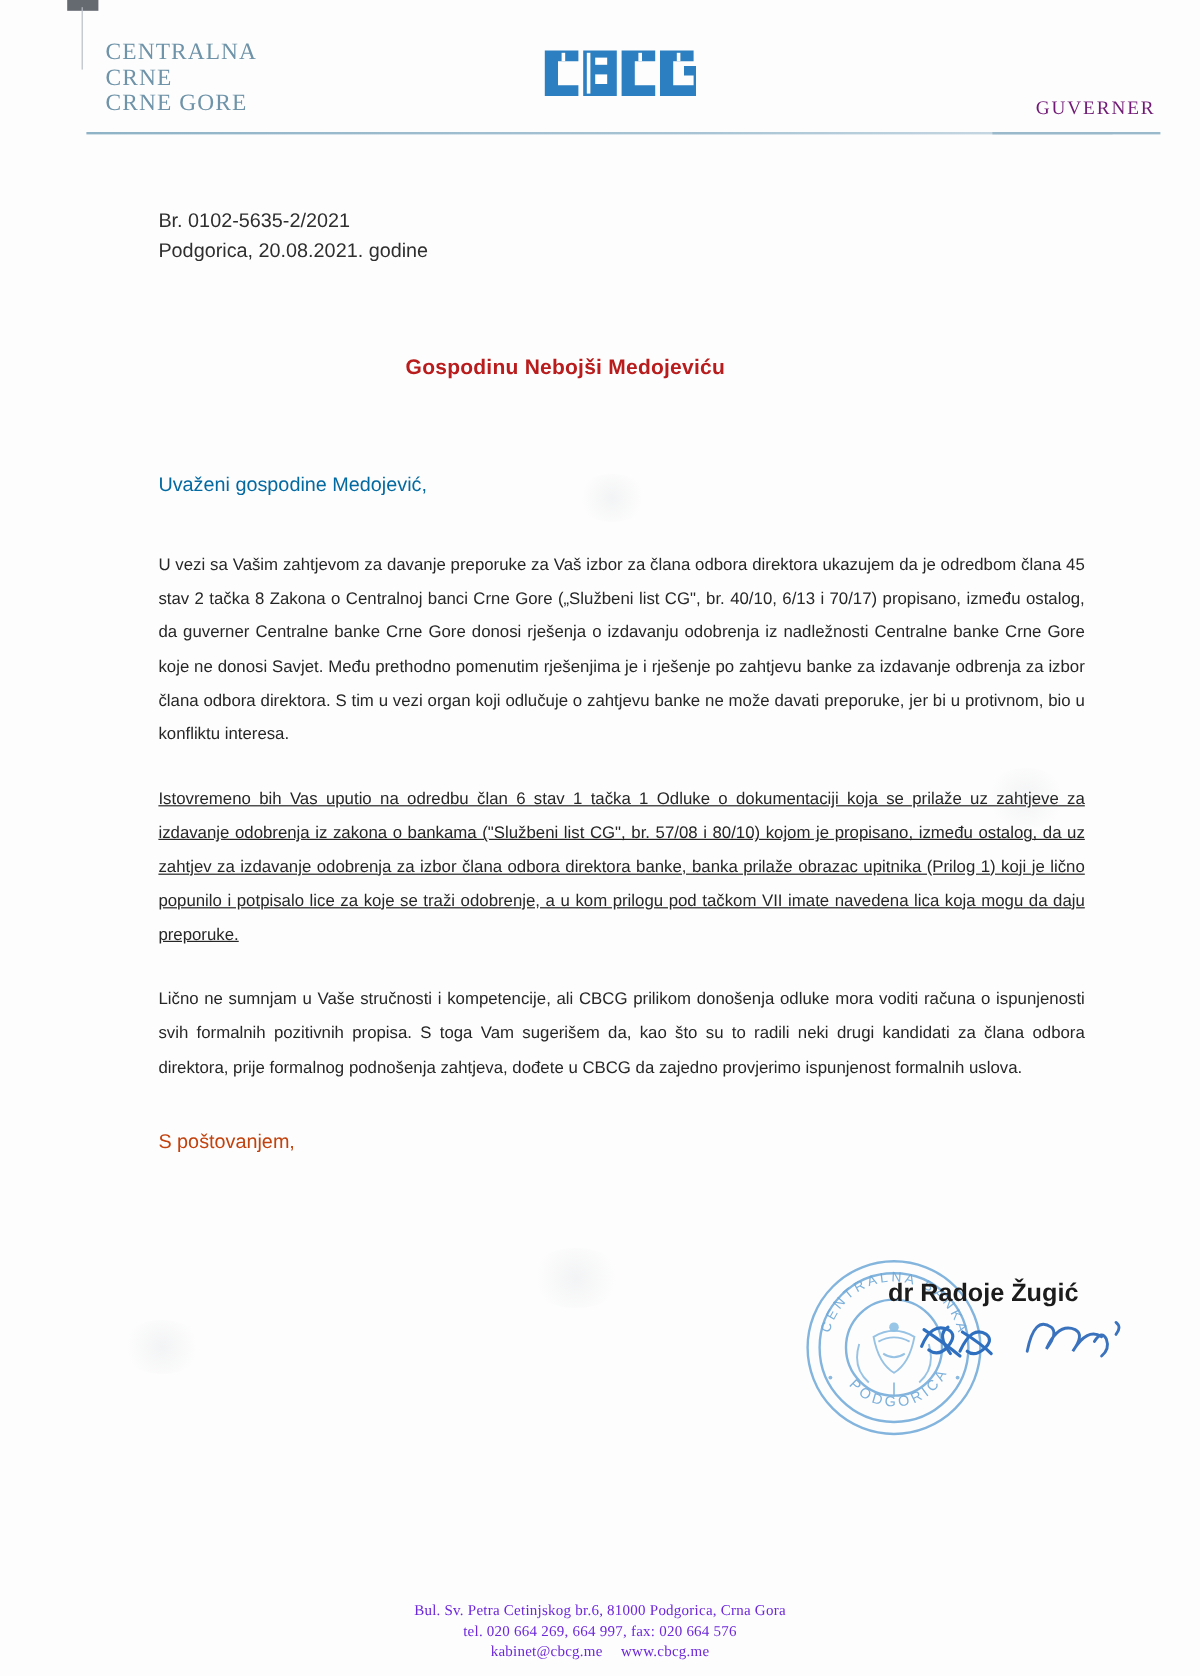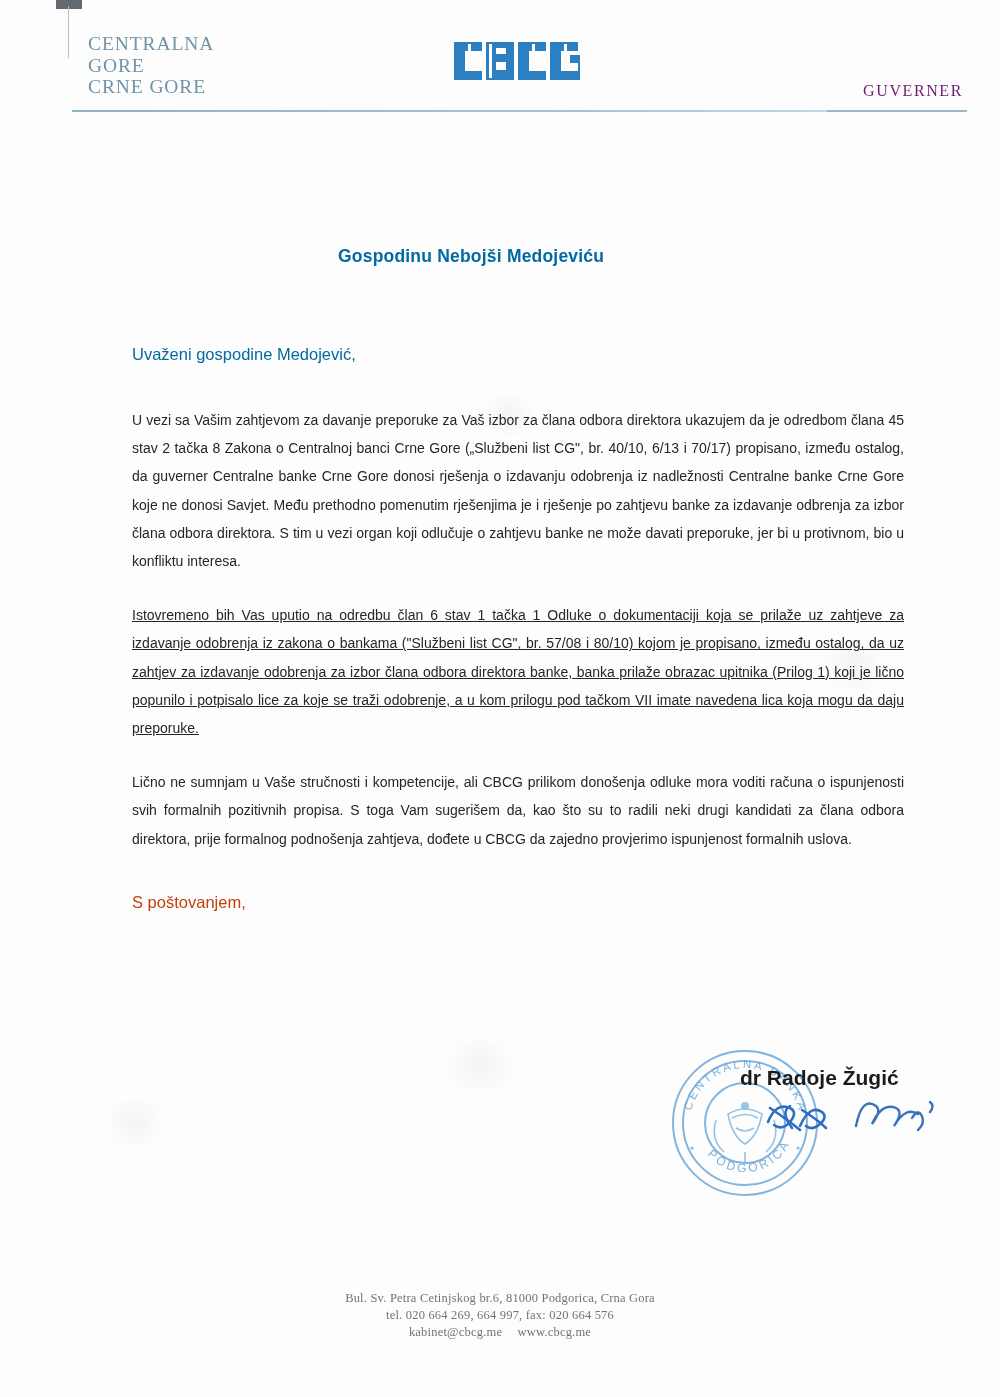--- a/index.html
+++ b/index.html
@@ -100,21 +100,21 @@
     line-height: 25px;
     color: #2e2e2e;
   }
   .refblock div { white-space: nowrap; }
 
   .addressee {
     margin-top: 74px;
     margin-left: 206px;
     font-size: 17.5px;
     font-weight: bold;
-    color: #0369a1;
+    color: #b91c1c;
     letter-spacing: .2px;
   }
 
   .salutation {
     margin-top: 78px;
     font-size: 16.5px;
     color: #0369a1;
   }
 
   .para {
@@ -165,26 +165,26 @@
     position: absolute;
     left: 100px; top: 36px;
     width: 220px; height: 80px;
     z-index: 3;
   }
 
   
   .footer {
     position: absolute;
     left: 0; right: 0;
-    top: 1290px;
+    top: 1334px;
     text-align: center;
     font-family: "Liberation Serif", serif;
     font-size: 12.5px;
     line-height: 17px;
-    color: #737373;
+    color: #6d28d9;
     letter-spacing: .2px;
   }
   .footer div { white-space: nowrap; }
   .footer .contact-row span { margin: 0 6px; }
 </style>
 </head>
 <body>
 
 <div class="page">
 
@@ -192,21 +192,21 @@
   <div class="corner-line"></div>
   <div class="scan-blot" style="left:480px; top:395px; width:60px; height:40px;"></div>
   <div class="scan-blot" style="left:820px; top:640px; width:70px; height:50px;"></div>
   <div class="scan-blot" style="left:440px; top:1040px; width:80px; height:50px;"></div>
   <div class="scan-blot" style="left:100px; top:1100px; width:70px; height:45px;"></div>
 
   <div class="header">
 
     <div class="brand">
       <span>CENTRALNA</span>
-      <span>GORE</span>
+      <span>CRNE</span>
       <span>CRNE GORE</span>
     </div>
 
     <div class="logo">
       <svg width="128" height="42" viewBox="0 0 128 42" xmlns="http://www.w3.org/2000/svg">
         <g fill="#2c7fc0">
 
           <path d="M2 2 h28 v9 h-17 v20 h17 v9 h-28 z"></path>
           <rect x="16" y="4" width="3" height="7" fill="#ffffff"></rect>
 
@@ -225,20 +225,24 @@
     </div>
 
     <div class="guverner">GUVERNER</div>
 
     <div class="rule-left"></div>
     <div class="rule-right"></div>
   </div>
 
   <div class="letter">
 
+    <div class="refblock">
+      <div>Br. 0102-5635-2/2021</div>
+      <div>Podgorica, 20.08.2021. godine</div>
+    </div>
 
     <div class="addressee">Gospodinu Nebojši Medojeviću</div>
 
     <div class="salutation">Uvaženi gospodine Medojević,</div>
 
     <div class="para" id="p1">U vezi sa Vašim zahtjevom za davanje preporuke za Vaš izbor za člana odbora direktora ukazujem da je odredbom člana 45 stav 2 tačka 8 Zakona o Centralnoj banci Crne Gore („Službeni list CG", br. 40/10, 6/13 i 70/17) propisano, između ostalog, da guverner Centralne banke Crne Gore donosi rješenja o izdavanju odobrenja iz nadležnosti Centralne banke Crne Gore koje ne donosi Savjet. Među prethodno pomenutim rješenjima je i rješenje po zahtjevu banke za izdavanje odbrenja za izbor člana odbora direktora. S tim u vezi organ koji odlučuje o zahtjevu banke ne može davati preporuke, jer bi u protivnom, bio u konfliktu interesa.</div>
     <div class="para" id="p2">Istovremeno bih Vas uputio na odredbu član 6 stav 1 tačka 1 Odluke o dokumentaciji koja se prilaže uz zahtjeve za izdavanje odobrenja iz zakona o bankama ("Službeni list CG", br. 57/08 i 80/10) kojom je propisano, između ostalog, da uz zahtjev za izdavanje odobrenja za izbor člana odbora direktora banke, banka prilaže obrazac upitnika (Prilog 1) koji je lično popunilo i potpisalo lice za koje se traži odobrenje, a u kom prilogu pod tačkom VII imate navedena lica koja mogu da daju preporuke.</div>
     <div class="para" id="p3">Lično ne sumnjam u Vaše stručnosti i kompetencije, ali CBCG prilikom donošenja odluke mora voditi računa o ispunjenosti svih formalnih pozitivnih propisa. S toga Vam sugerišem da, kao što su to radili neki drugi kandidati za člana odbora direktora, prije formalnog podnošenja zahtjeva, dođete u CBCG da zajedno provjerimo ispunjenost formalnih uslova.</div>
 
     <div class="closing">S poštovanjem,</div>

